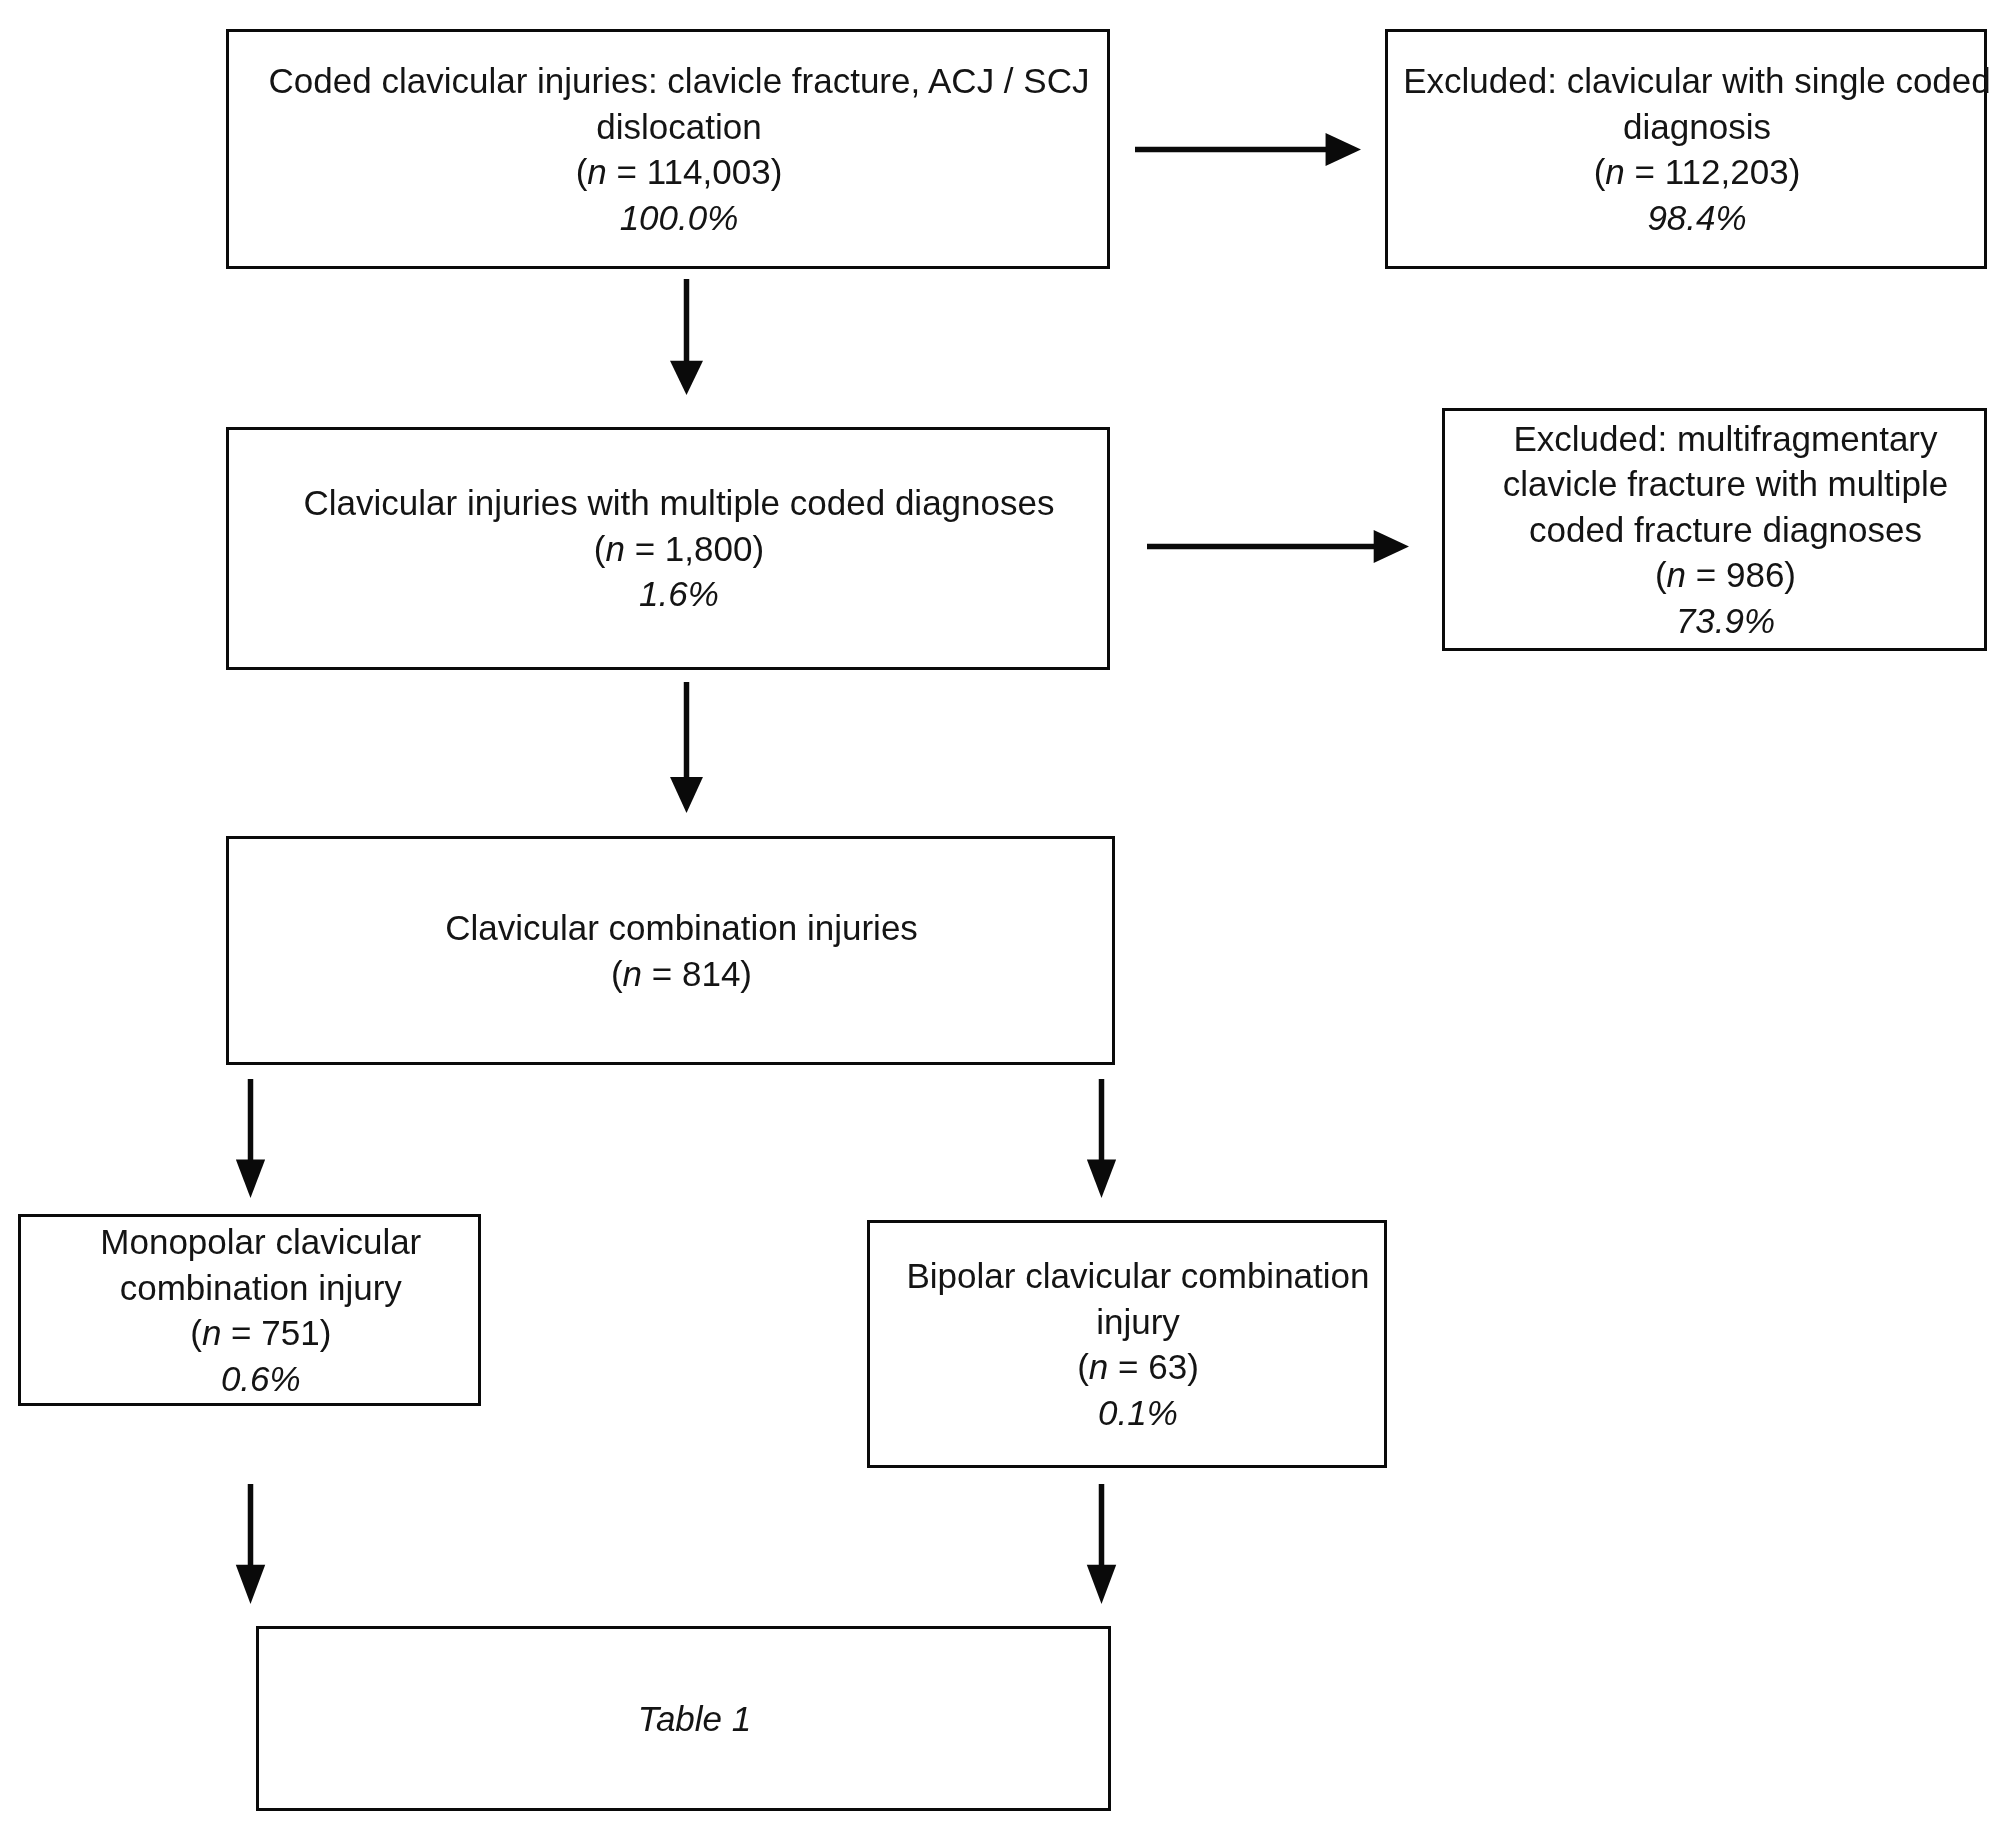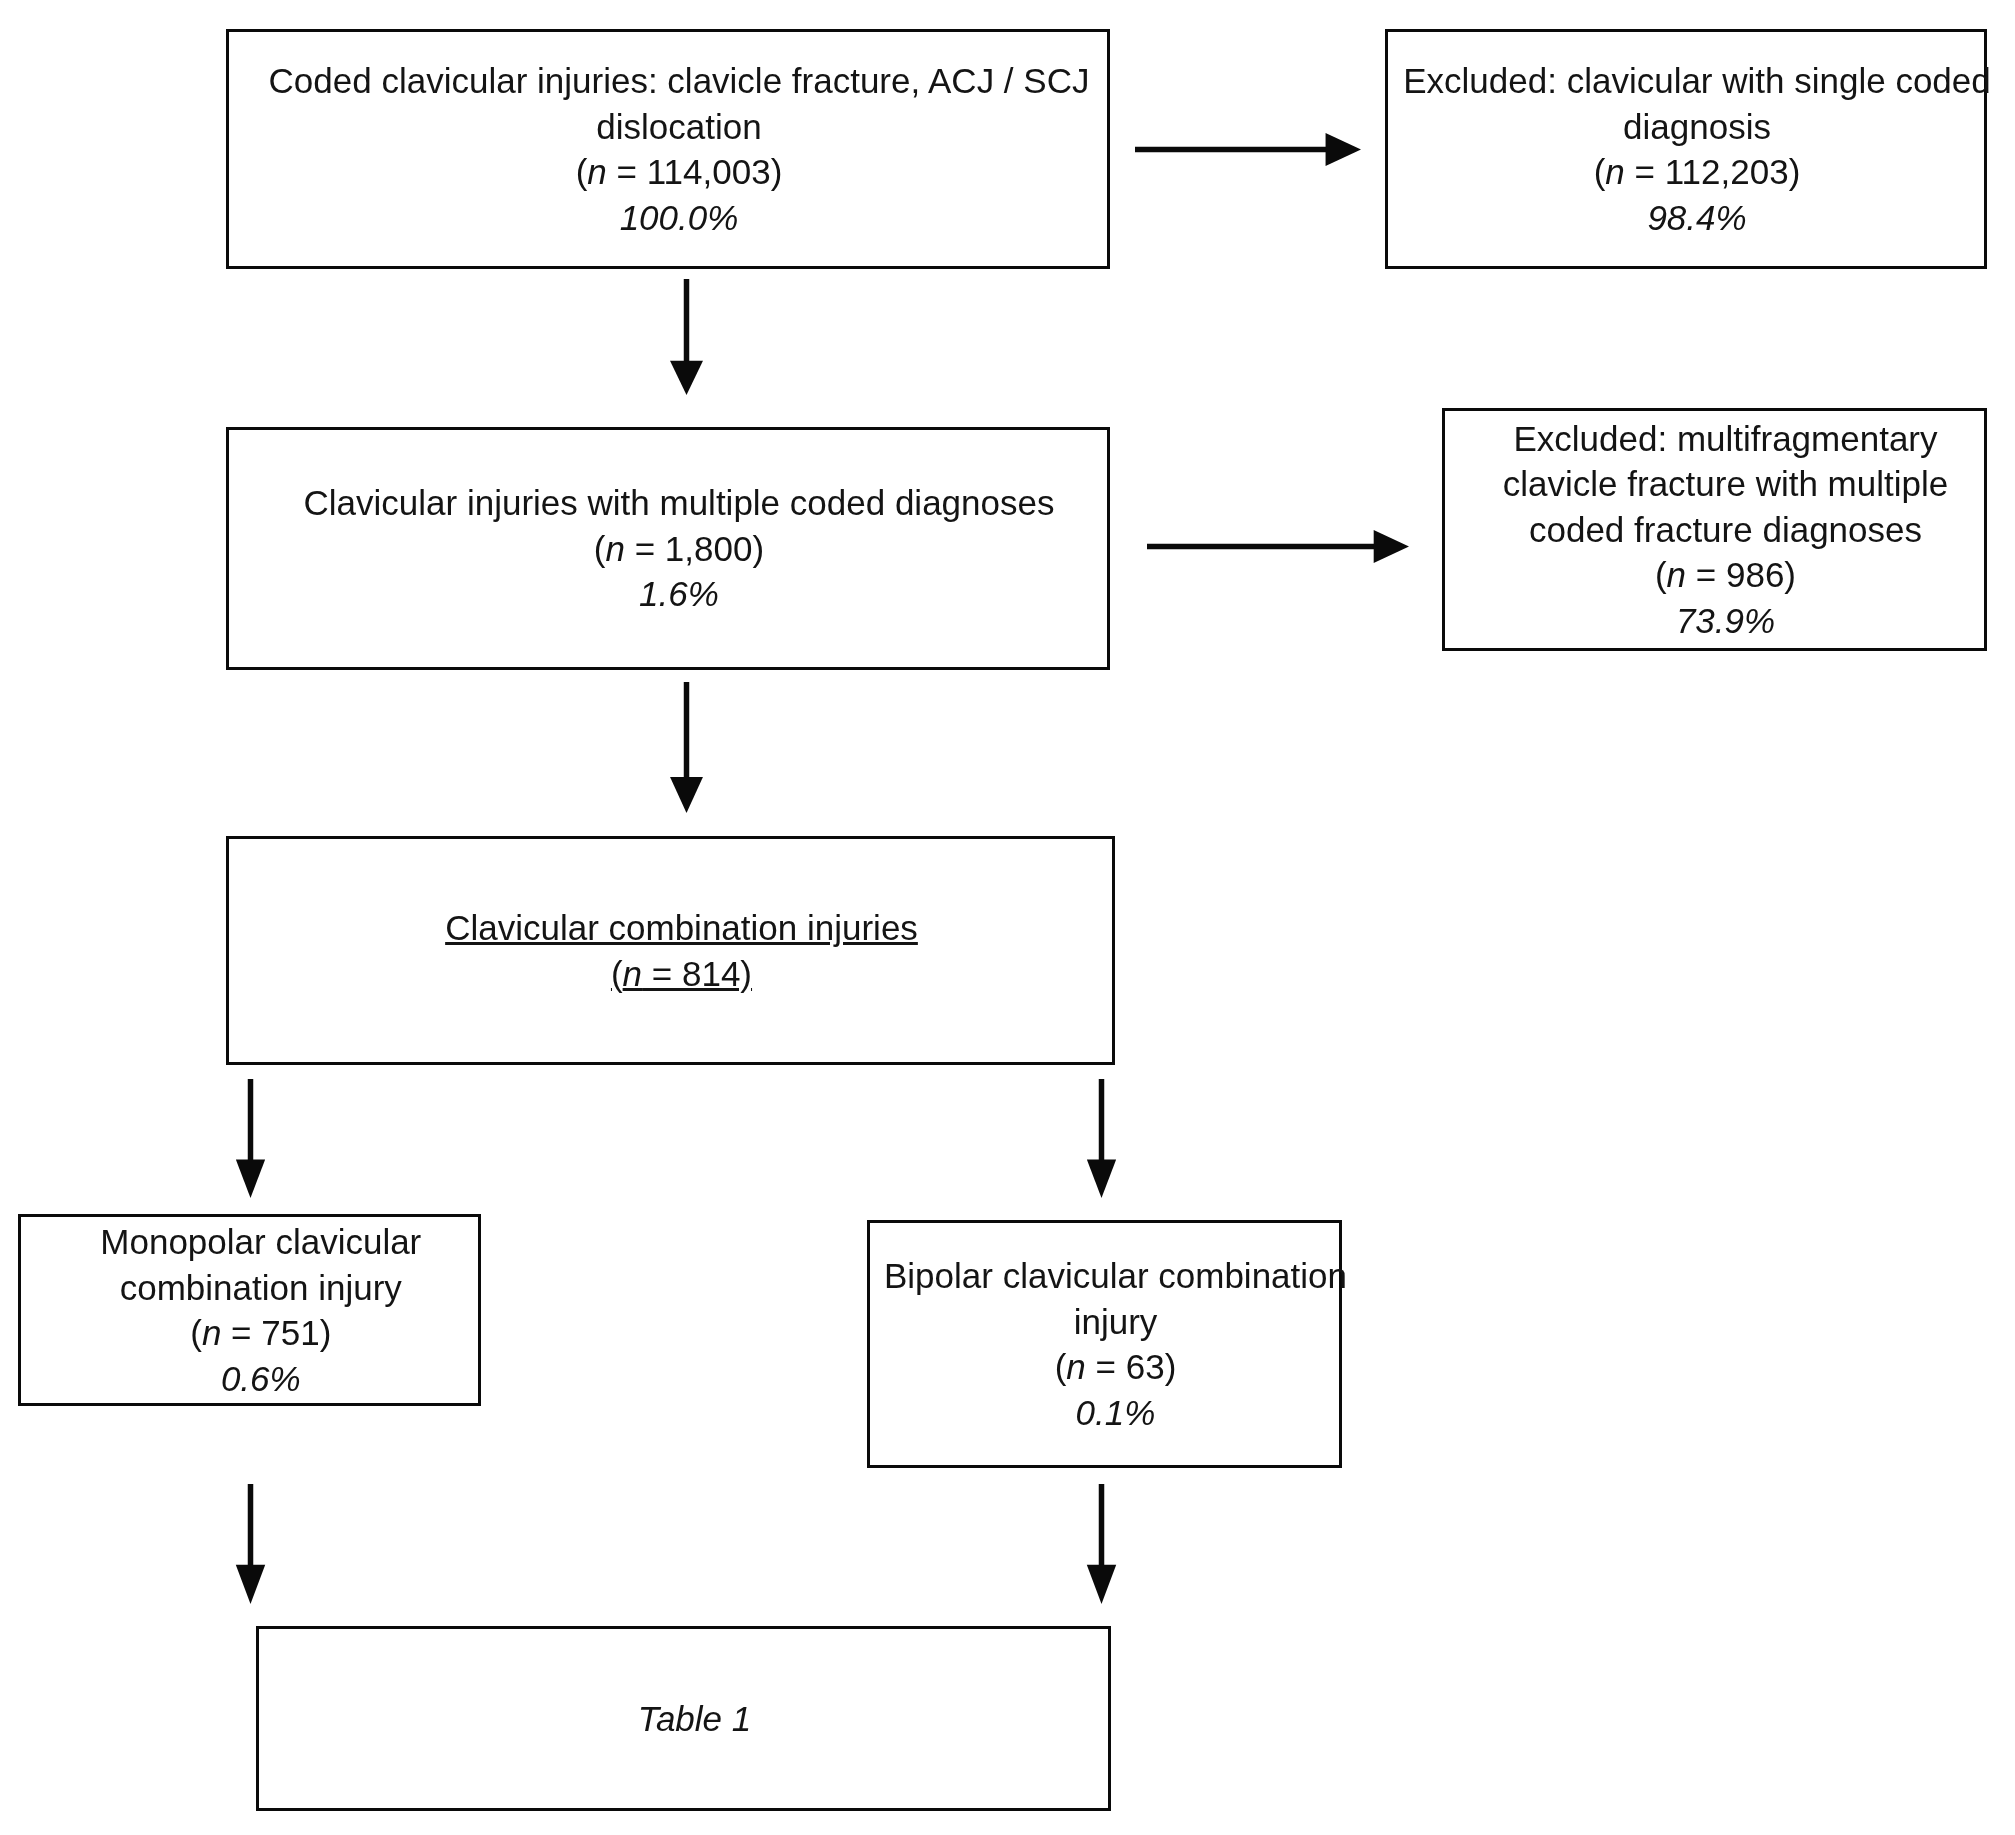--- a/index.html
+++ b/index.html
@@ -43,23 +43,23 @@
   }
   .node .line.nline i {
     font-style: italic;
   }
 
   
   #node-coded-injuries      { left: 226px;  top: 29px;   width: 884px; height: 240px; }
   #node-excluded-single     { left: 1385px; top: 29px;   width: 602px;  height: 240px; }
   #node-multiple-diagnoses  { left: 226px;  top: 427px;  width: 884px; height: 243px; }
   #node-excluded-multifrag  { left: 1442px; top: 408px;  width: 545px;  height: 243px; }
-  #node-combination         { left: 226px;  top: 836px; width: 889px; height: 229px; text-decoration: underline; }
+  #node-combination         { left: 226px;  top: 836px; width: 889px; height: 229px; }
   #node-monopolar           { left: 18.3px;   top: 1167px; width: 463px;  height: 192px; margin-top: 47px; }
-  #node-bipolar             { left: 867px; top: 1220px; width: 475px;  height: 248px; }
+  #node-bipolar             { left: 867px; top: 1220px; width: 520px;  height: 248px; }
   #node-table1              { left: 256px;  top: 1626px; width: 855px; height: 185px; }
 
   
   .arrow {
     position: absolute;
     pointer-events: none;
   }
   .arrow svg { display: block; overflow: visible; }
 
   #arrow-coded-to-excluded1  { left: 1135px; top: 128px;  width: 226px;  height: 43px; }

